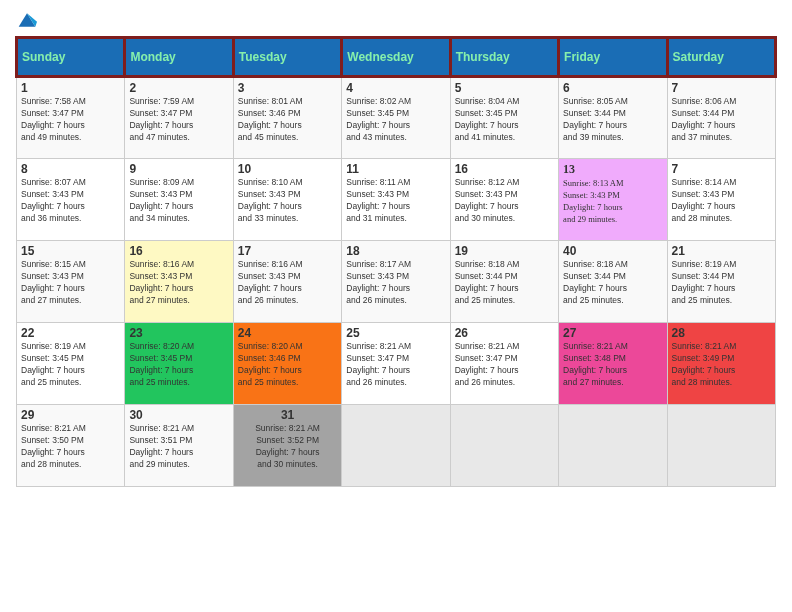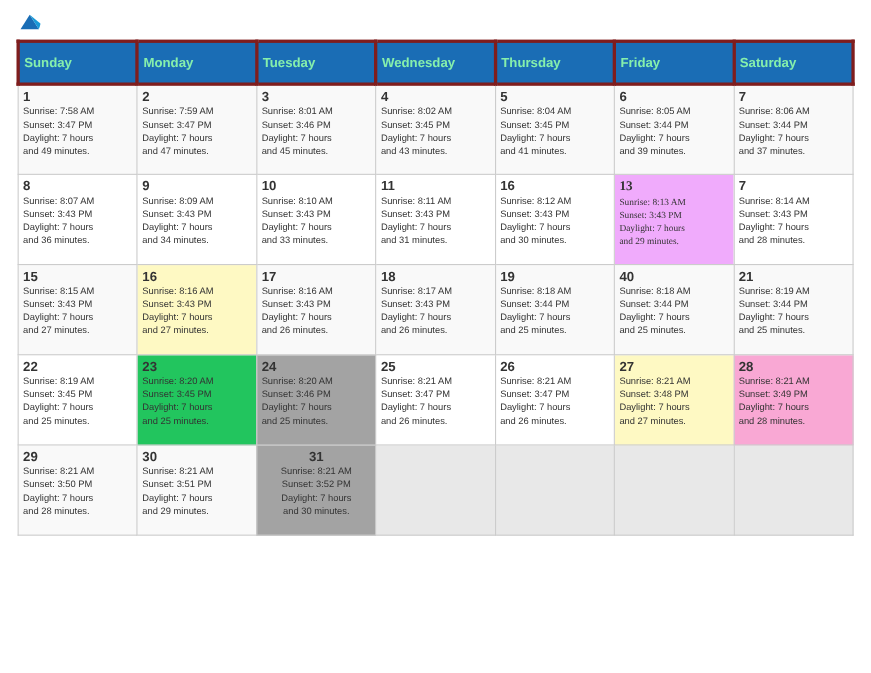--- a/index.html
+++ b/index.html
@@ -158,25 +158,25 @@
           <td style="background: #fef9c3;"><span class="day-num">16</span><span class="cell-text">Sunrise: 8:16 AM<br>Sunset: 3:43 PM<br>Daylight: 7 hours<br>and 27 minutes.</span></td>
           <td style="background: rgb(249, 249, 249);"><span class="day-num">17</span><span class="cell-text">Sunrise: 8:16 AM<br>Sunset: 3:43 PM<br>Daylight: 7 hours<br>and 26 minutes.</span></td>
           <td style="background: rgb(249, 249, 249);"><span class="day-num">18</span><span class="cell-text">Sunrise: 8:17 AM<br>Sunset: 3:43 PM<br>Daylight: 7 hours<br>and 26 minutes.</span></td>
           <td style="background: rgb(249, 249, 249);"><span class="day-num">19</span><span class="cell-text">Sunrise: 8:18 AM<br>Sunset: 3:44 PM<br>Daylight: 7 hours<br>and 25 minutes.</span></td>
           <td style="background: rgb(249, 249, 249);"><span class="day-num">40</span><span class="cell-text">Sunrise: 8:18 AM<br>Sunset: 3:44 PM<br>Daylight: 7 hours<br>and 25 minutes.</span></td>
           <td style="background: rgb(249, 249, 249);"><span class="day-num">21</span><span class="cell-text">Sunrise: 8:19 AM<br>Sunset: 3:44 PM<br>Daylight: 7 hours<br>and 25 minutes.</span></td>
         </tr>
         <tr>
           <td style="background: rgb(255, 255, 255);"><span class="day-num">22</span><span class="cell-text">Sunrise: 8:19 AM<br>Sunset: 3:45 PM<br>Daylight: 7 hours<br>and 25 minutes.</span></td>
           <td style="background: #22c55e;"><span class="day-num">23</span><span class="cell-text">Sunrise: 8:20 AM<br>Sunset: 3:45 PM<br>Daylight: 7 hours<br>and 25 minutes.</span></td>
-          <td style="background: #a3a3a3; margin-left: 16px;"><span class="day-num">24</span><span class="cell-text">Sunrise: 8:20 AM<br>Sunset: 3:46 PM<br>Daylight: 7 hours<br>and 25 minutes.</span></td>
+          <td style="background: #f97316; margin-left: 16px;"><span class="day-num">24</span><span class="cell-text">Sunrise: 8:20 AM<br>Sunset: 3:46 PM<br>Daylight: 7 hours<br>and 25 minutes.</span></td>
           <td style="background: rgb(255, 255, 255);"><span class="day-num">25</span><span class="cell-text">Sunrise: 8:21 AM<br>Sunset: 3:47 PM<br>Daylight: 7 hours<br>and 26 minutes.</span></td>
           <td style="background: rgb(255, 255, 255);"><span class="day-num">26</span><span class="cell-text">Sunrise: 8:21 AM<br>Sunset: 3:47 PM<br>Daylight: 7 hours<br>and 26 minutes.</span></td>
-          <td style="background: #fef9c3; margin-left: 29px;"><span class="day-num">27</span><span class="cell-text">Sunrise: 8:21 AM<br>Sunset: 3:48 PM<br>Daylight: 7 hours<br>and 27 minutes.</span></td>
-          <td style="background: #f9a8d4;"><span class="day-num">28</span><span class="cell-text">Sunrise: 8:21 AM<br>Sunset: 3:49 PM<br>Daylight: 7 hours<br>and 28 minutes.</span></td>
+          <td style="background: #ec4899; margin-left: 29px;"><span class="day-num">27</span><span class="cell-text">Sunrise: 8:21 AM<br>Sunset: 3:48 PM<br>Daylight: 7 hours<br>and 27 minutes.</span></td>
+          <td style="background: #ef4444;"><span class="day-num">28</span><span class="cell-text">Sunrise: 8:21 AM<br>Sunset: 3:49 PM<br>Daylight: 7 hours<br>and 28 minutes.</span></td>
         </tr>
         <tr>
           <td style="background: rgb(249, 249, 249); margin-top: 24px;"><span class="day-num">29</span><span class="cell-text">Sunrise: 8:21 AM<br>Sunset: 3:50 PM<br>Daylight: 7 hours<br>and 28 minutes.</span></td>
           <td style="background: rgb(249, 249, 249); margin-top: 39px;"><span class="day-num">30</span><span class="cell-text">Sunrise: 8:21 AM<br>Sunset: 3:51 PM<br>Daylight: 7 hours<br>and 29 minutes.</span></td>
           <td style="background: #a3a3a3; text-align: center;"><span class="day-num">31</span><span class="cell-text">Sunrise: 8:21 AM<br>Sunset: 3:52 PM<br>Daylight: 7 hours<br>and 30 minutes.</span></td>
           <td class="empty"></td>
           <td class="empty"></td>
           <td class="empty"></td>
           <td class="empty"></td>
         </tr>

